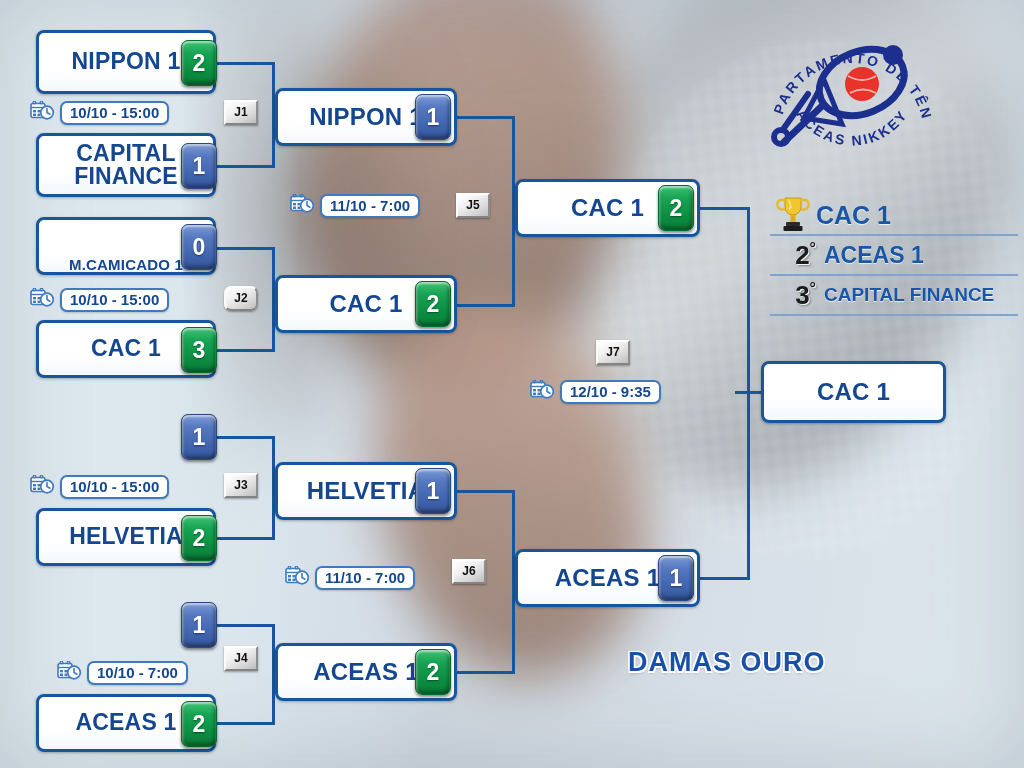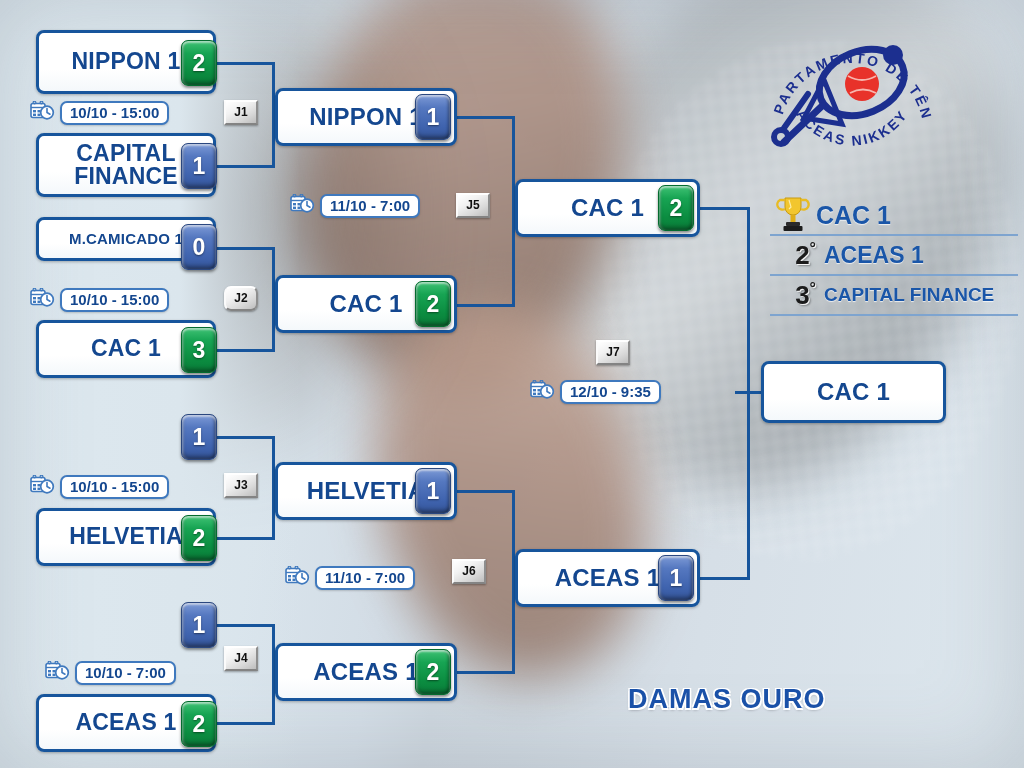--- a/index.html
+++ b/index.html
@@ -120,21 +120,20 @@
 
   
   .bigtitle{
     position:absolute;left:628px;top:647px;z-index:7;
     font-size:27px;font-weight:bold;letter-spacing:1px;
     color:#1a51a8;
     text-shadow:
       -1.5px -1.5px 0 #ffffff, 1.5px -1.5px 0 #ffffff,
       -1.5px 1.5px 0 #ffffff, 1.5px 1.5px 0 #ffffff,
       0 2px 3px rgba(0,0,0,.35);
-    margin-top: 37px;
   }
 </style>
 </head>
 <body>
 
 <div id="stage">
 
   <div class="bg-base"></div>
   <div class="bg-blur bg-racket"></div>
   <div class="bg-blur bg-strings"></div>
@@ -201,21 +200,21 @@
     <span>J1</span>
   </div>
 
   <div class="team" style="left:36px;top:133px;width:180px;height:64px;font-size:23px;">
     <span class="nm">CAPITAL FINANCE</span>
   </div>
   <div class="score blue" style="left:181px;top:143px;">
     <span>1</span>
   </div>
 
-  <div class="team" style="left:36px;top:217px;width:180px;height:44px;font-size:15px;">
+  <div class="team" style="left:36px;top:217px;width:180px;height:58px;font-size:15px;align-items:flex-end;">
     <span class="nm">M.CAMICADO 1</span>
   </div>
   <div class="score blue" style="left:181px;top:224px;">
     <span>0</span>
   </div>
 
   <div class="datewrap" style="left:30px;top:288px;">
     <span class="cal-icon">
       <svg viewBox="0 0 26 20" width="26" height="20">
         <rect x="1" y="2.5" width="14" height="14" rx="2" fill="#fff" stroke="#3f79be" stroke-width="1.6"></rect>
@@ -272,21 +271,21 @@
     <span class="nm">HELVETIA</span>
   </div>
   <div class="score green" style="left:181px;top:515px;">
     <span>2</span>
   </div>
 
   <div class="score blue" style="left:181px;top:602px;">
     <span>1</span>
   </div>
 
-  <div class="datewrap" style="left:18px;top:661px;padding-left:27px;">
+  <div class="datewrap" style="left:30px;top:661px;padding-left:27px;">
     <span class="cal-icon">
       <svg viewBox="0 0 26 20" width="26" height="20">
         <rect x="1" y="2.5" width="14" height="14" rx="2" fill="#fff" stroke="#3f79be" stroke-width="1.6"></rect>
         <line x1="1" y1="6.5" x2="15" y2="6.5" stroke="#3f79be" stroke-width="1.4"></line>
         <circle cx="4.5" cy="1.6" r="1.4" fill="none" stroke="#3f79be" stroke-width="1.2"></circle>
         <circle cx="11.5" cy="1.6" r="1.4" fill="none" stroke="#3f79be" stroke-width="1.2"></circle>
         <rect x="3" y="9" width="3" height="2.4" fill="#3f79be"></rect>
         <rect x="7.5" y="9" width="3" height="2.4" fill="#3f79be"></rect>
         <rect x="3" y="12.6" width="3" height="2.4" fill="#3f79be"></rect>
         <rect x="7.5" y="12.6" width="3" height="2.4" fill="#3f79be"></rect>

